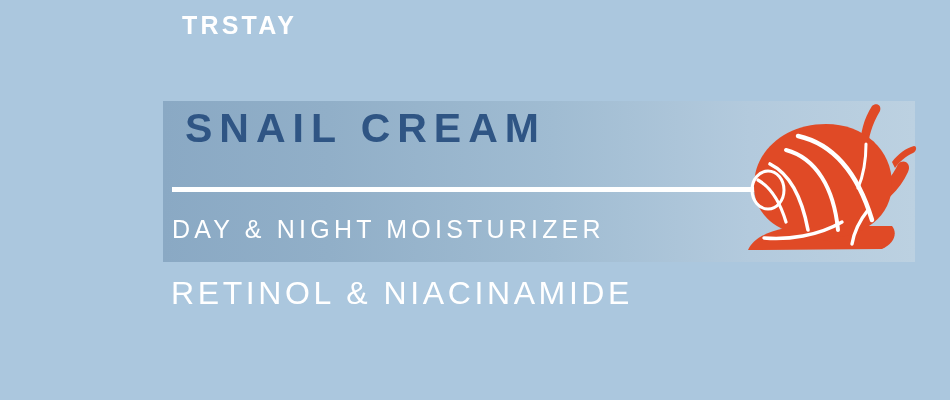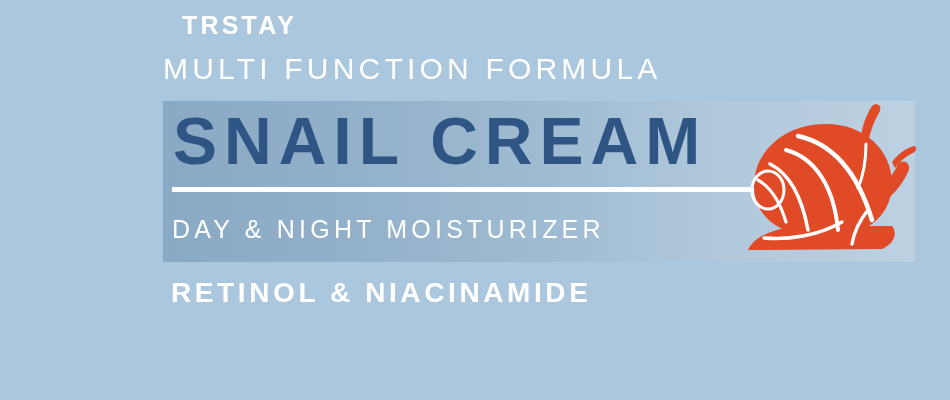--- a/index.html
+++ b/index.html
@@ -58,23 +58,23 @@
     background: linear-gradient(to right,
                 #8aa9c4 0%,
                 #91afc8 22%,
                 #a0bcd2 52%,
                 #b3cadd 78%,
                 #bcd1e1 100%);
   }
 
   .headline {
     position: absolute;
-    left: 173px;
+    left: 185px;
     top: 108px;
-    font-size: 66px;
+    font-size: 41px;
     font-weight: bold;
     color: #2f5584;
     letter-spacing: 7px;
     line-height: 1;
     white-space: nowrap;
   }
 
   .rule {
     position: absolute;
     left: 172px;
@@ -95,22 +95,22 @@
     line-height: 1;
     white-space: nowrap;
   }
 
   
   .ingredients {
     position: absolute;
     left: 171px;
     top: 272px;
     color: #ffffff;
-    font-size: 28px;
-    font-weight: 700;
+    font-size: 32px;
+    font-weight: 400;
     letter-spacing: 3.6px;
     line-height: 42px;
     white-space: nowrap;
   }
 
   
   .snail {
     position: absolute;
     left: 742px;
     top: 102px;
@@ -119,21 +119,20 @@
   }
   .snail svg { display: block; }
 </style>
 </head>
 <body>
 
 <div class="poster">
 
   <div class="brand-name">TRSTAY</div>
 
-  <div class="brand-tagline">MULTI FUNCTION FORMULA</div>
 
   <div class="banner"></div>
 
   <div class="headline">SNAIL CREAM</div>
 
   <div class="rule"></div>
 
   <div class="subhead">DAY &amp; NIGHT MOISTURIZER</div>
 
   <div class="ingredients">

